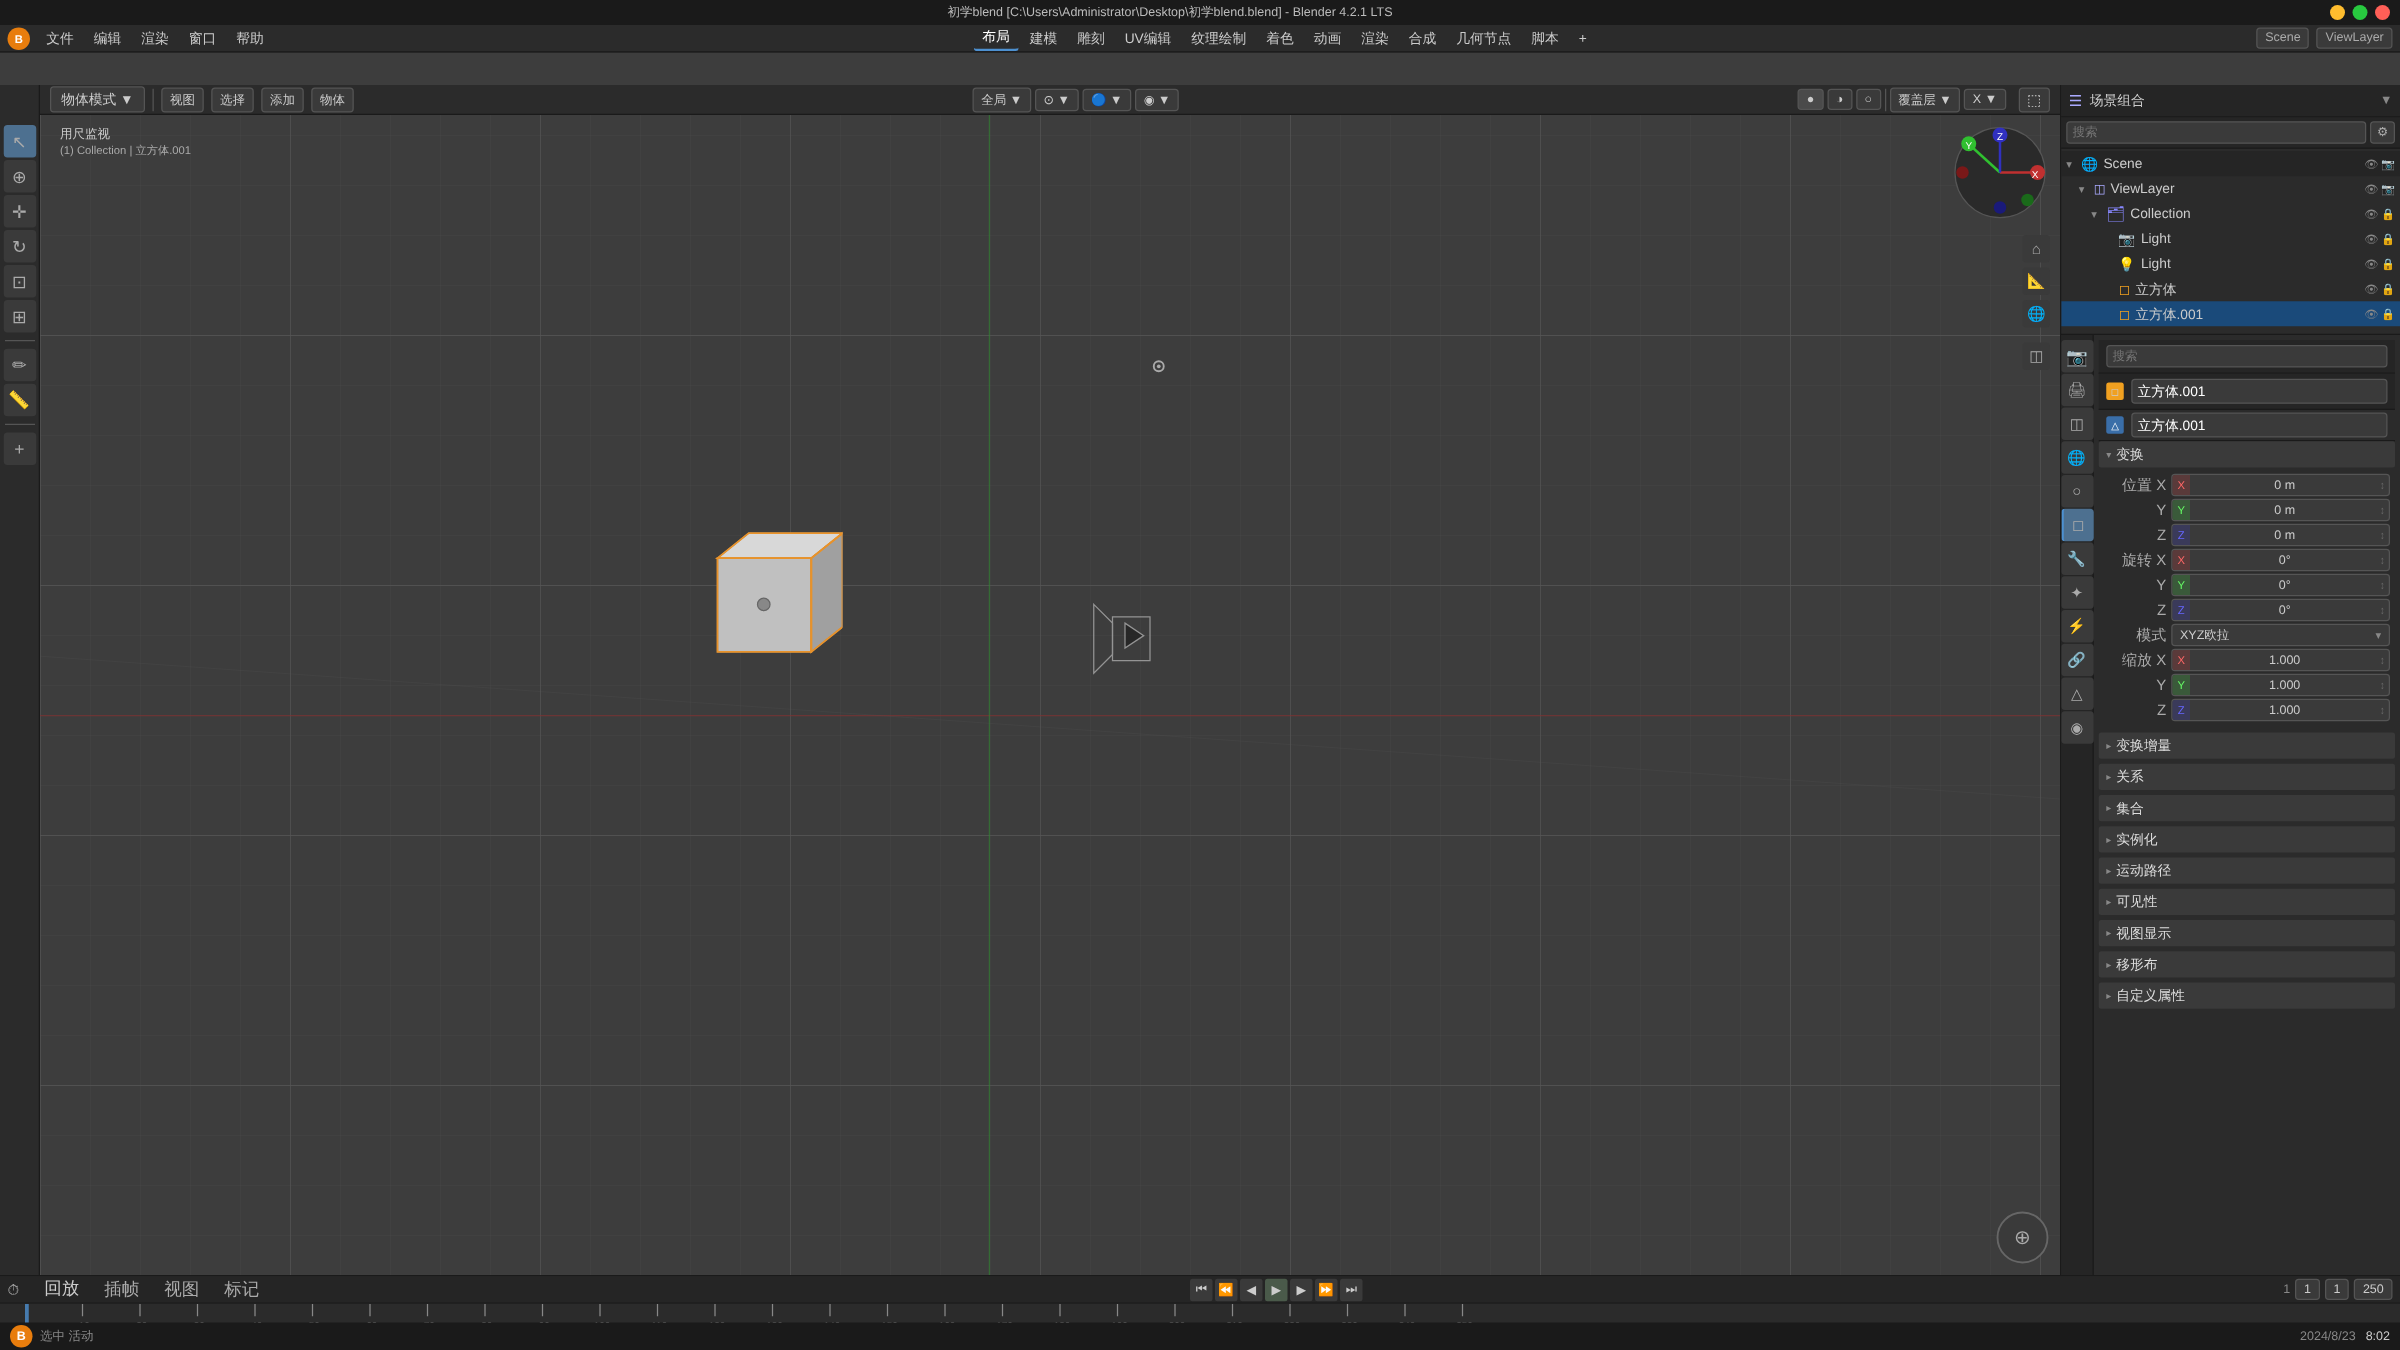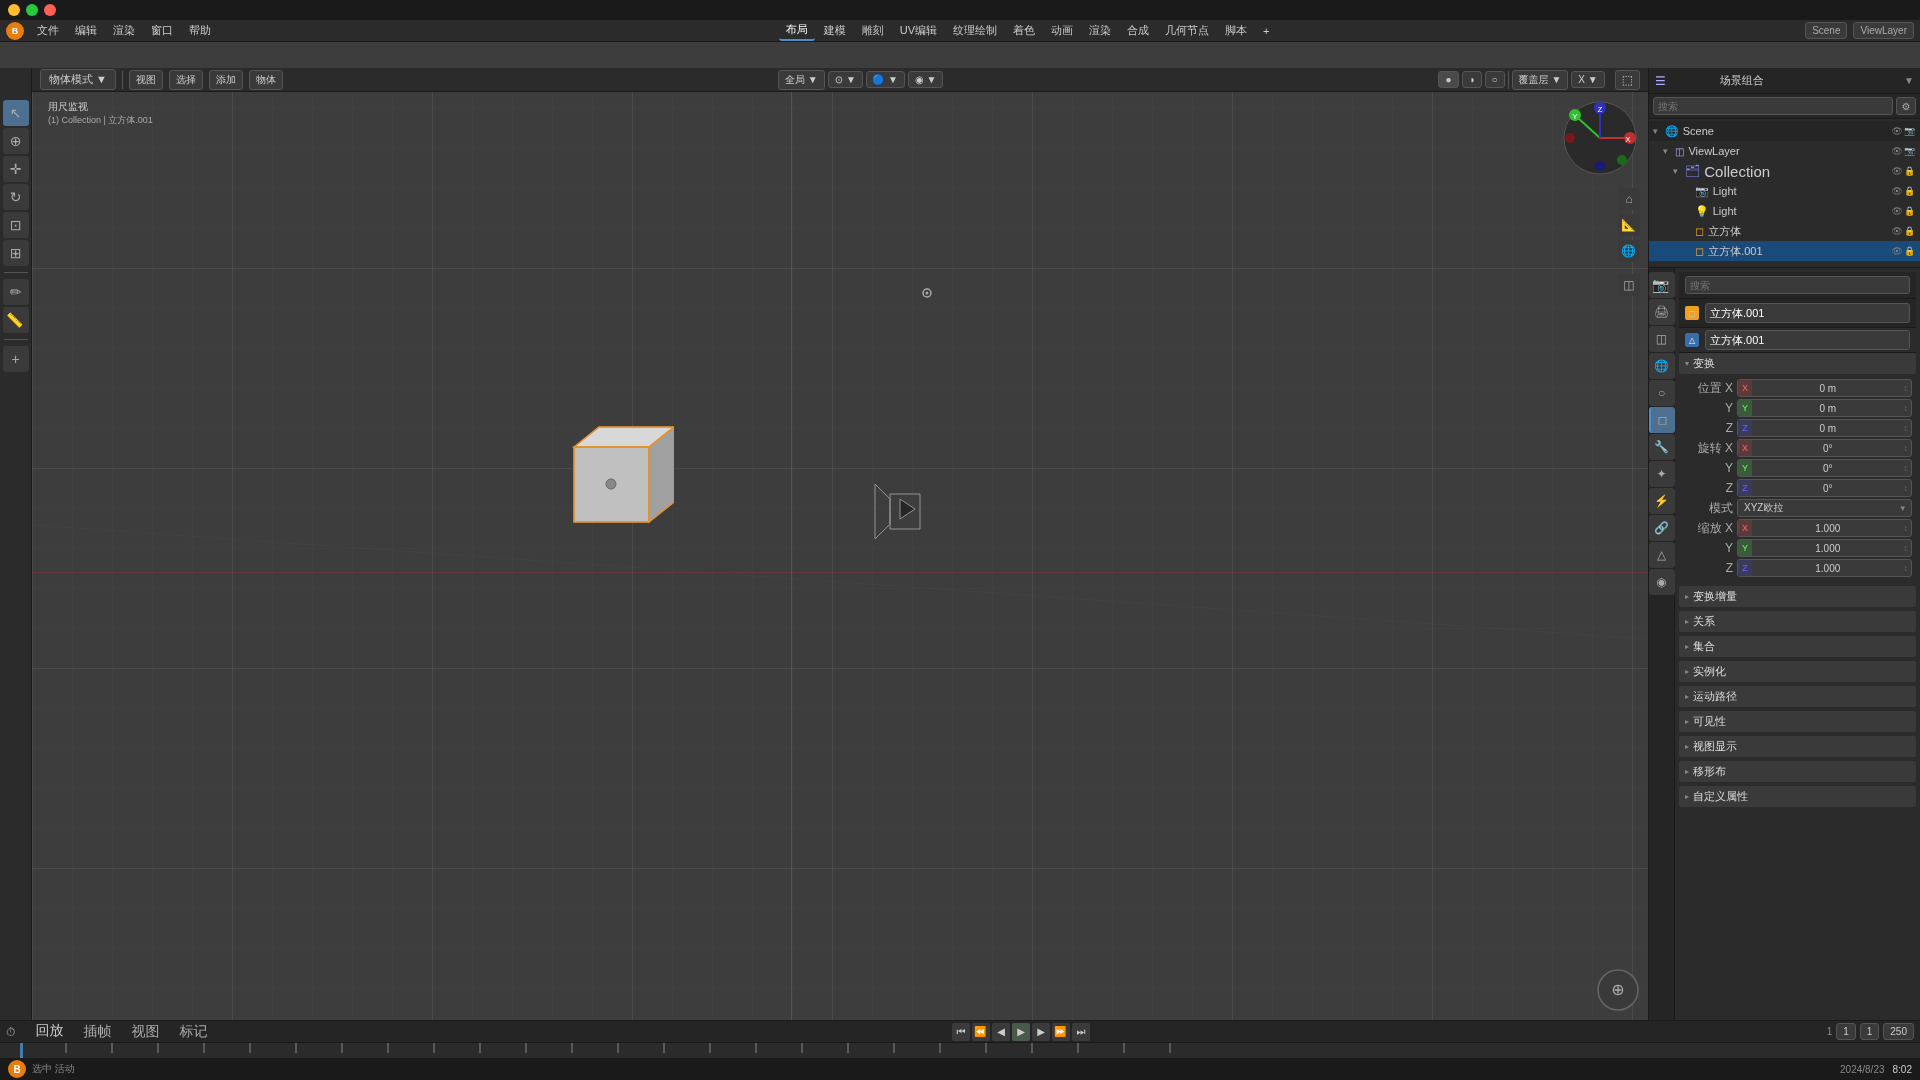--- a/index.html
+++ b/index.html
@@ -472,20 +472,21 @@
     }
     .scene-icon { color: #aaaaff; font-size: 12px; }
 
     
     .camera-svg { opacity: 0.8; }
   </style>
 </head>
 <body>
 
 <div id="title-bar">
+  <span class="title-text" style="font-size:10px; color:#bbb;">初学blend [C:\Users\Administrator\Desktop\初学blend.blend] - Blender 4.2.1 LTS</span>
   <div class="win-controls">
     <div class="win-btn win-min"></div>
     <div class="win-btn win-max"></div>
     <div class="win-btn win-close"></div>
   </div>
 </div>
 
 <div id="menu-bar">
   <div style="width:18px;height:18px;background:#e87d0d;border-radius:50%;display:flex;align-items:center;justify-content:center;font-size:9px;font-weight:bold;color:white;margin-right:4px;">B</div>
   <span class="menu-item">文件</span>
@@ -659,21 +660,21 @@
         <text x="22" y="27" font-size="16" text-anchor="middle" fill="#aaa">⊕</text>
       </svg>
     </div>
   </div>
 
   <div id="right-panels">
 
     <div id="outliner-section">
       <div class="outliner-top-header">
         <span class="scene-icon">☰</span>
-        <span style="font-size:11px;color:#ccc;margin-left:48px;">场景组合</span>
+        <span style="font-size:11px;color:#ccc;">场景组合</span>
         <div style="flex:1;"></div>
         <span style="font-size:10px;color:#888;">▼</span>
       </div>
 
       <div style="padding:3px 4px;background:#252525;border-bottom:1px solid #1a1a1a;display:flex;gap:3px;">
         <input type="text" id="outliner-search" style="flex: 1 1 0%; background: rgb(58, 58, 58); border: 1px solid rgb(85, 85, 85); border-radius: 3px; height: 18px; padding: 0px 4px; color: rgb(204, 204, 204); font-size: 10px;" placeholder="搜索">
         <span style="width:20px;height:18px;background:#3a3a3a;border:1px solid #555;border-radius:3px;display:flex;align-items:center;justify-content:center;cursor:pointer;font-size:10px;color:#aaa;">⚙</span>
       </div>
 
       <div id="outliner-content">
@@ -690,21 +691,21 @@
           <span style="font-size:9px;color:#888;width:12px;">▾</span>
           <span style="color:#aaaaff;margin-right:4px;font-size:10px;">◫</span>
           <span style="flex:1;font-size:11px;">ViewLayer</span>
           <span style="font-size:9px;color:#888;margin-right:2px;">👁</span>
           <span style="font-size:9px;color:#888;">📷</span>
         </div>
 
         <div class="outliner-item" style="padding-left:24px;">
           <span style="font-size:9px;color:#888;width:12px;">▾</span>
           <span style="color:#8888ff;margin-right:4px;font-size:12px;">🗂</span>
-          <span style="flex:1;font-size:15px;">Collection</span>
+          <span style="flex:1;font-size:11px;">Collection</span>
           <span style="font-size:9px;color:#888;margin-right:2px;">👁</span>
           <span style="font-size:9px;color:#888;">🔒</span>
         </div>
 
         <div class="outliner-item" style="padding-left:34px;">
           <span style="font-size:9px;color:#888;width:12px;"> </span>
           <span style="color:#aaddff;margin-right:4px;font-size:11px;">📷</span>
           <span style="flex:1;font-size:11px;">Light</span>
           <span style="font-size:9px;color:#888;margin-right:2px;">👁</span>
           <span style="font-size:9px;color:#888;">🔒</span>

